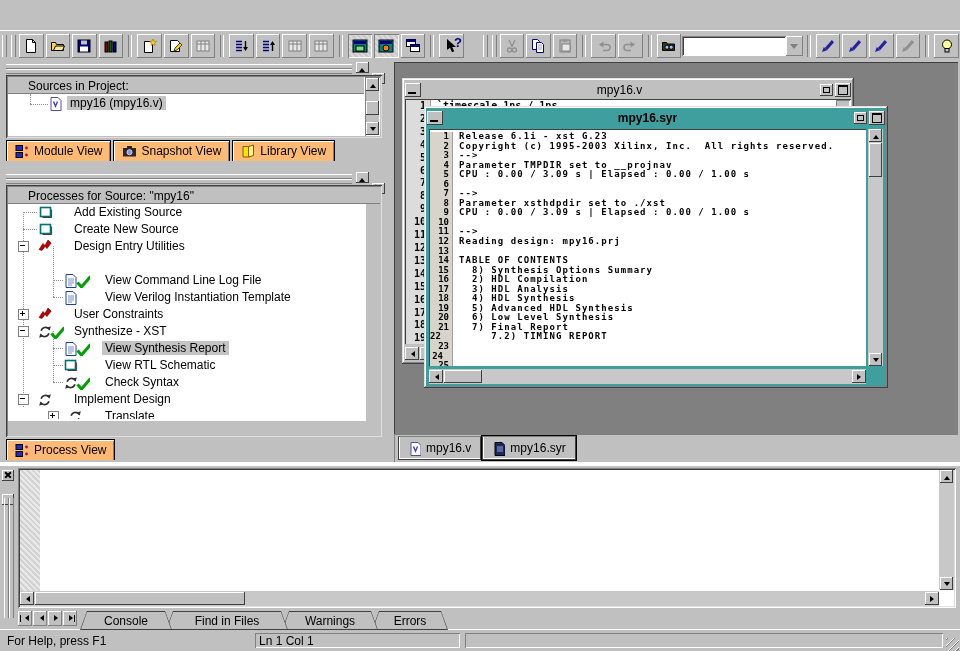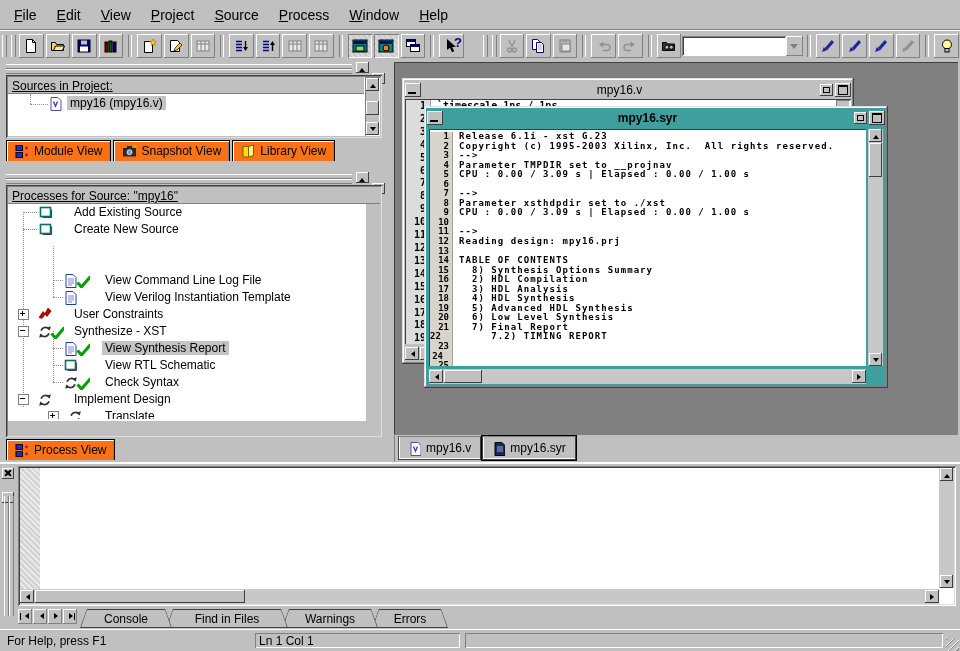--- a/index.html
+++ b/index.html
@@ -27,32 +27,32 @@
   .combobtn{width:17px;height:20px;background:#c0c0c0;position:relative;box-shadow:inset -1px -1px 0 #808080, inset 1px 1px 0 #ffffff;}
   .combobtn::before{content:"";position:absolute;left:4px;top:8px;border:4px solid transparent;border-top:5px solid #808080;}
   
   .hrid{height:3px;border-top:1px solid #ffffff;border-bottom:1px solid #808080;}
   .pbtn{width:13px;height:11px;background:#c0c0c0;box-shadow:inset -1px -1px 0 #404040, inset 1px 1px 0 #ffffff;position:relative;}
   .pbtn.up::before{content:"";position:absolute;left:3px;top:3px;border:3px solid transparent;border-bottom:4px solid #000;}
   .pbtn.x::before,.pbtn.x::after{content:"";position:absolute;left:2px;top:4px;width:8px;height:2px;background:#000;}
   .pbtn.x::before{transform:rotate(45deg);} .pbtn.x::after{transform:rotate(-45deg);}
   .panelbox{background:#fff;box-shadow:inset 1px 1px 0 #404040, inset -1px -1px 0 #dfdfdf, inset 2px 2px 0 #808080, inset -2px -2px 0 #c0c0c0;}
   .phead{position:absolute;left:2px;top:2px;height:17px;background:#c0c0c0;border-bottom:1px solid #808080;
-         font-size:12px;padding:2px 0 0 4px;box-sizing:border-box;text-decoration:underline;}
+         font-size:12px;padding:2px 0 0 20px;box-sizing:border-box;}
   .vsb{position:absolute;background:#c0c0c0;}
   .sbtn{position:absolute;background:#c0c0c0;box-shadow:inset -1px -1px 0 #404040, inset 1px 1px 0 #ffffff;}
   .sbtn::before{content:"";position:absolute;border:3px solid transparent;}
   .sbtn.a-up::before{left:4px;top:3px;border-bottom:4px solid #000;}
   .sbtn.a-dn::before{left:4px;top:5px;border-top:4px solid #000;}
   .sbtn.a-lf::before{left:3px;top:4px;border-right:4px solid #000;}
   .sbtn.a-rt::before{left:5px;top:4px;border-left:4px solid #000;}
   .thumb{position:absolute;background:#c0c0c0;box-shadow:inset -1px -1px 0 #404040, inset 1px 1px 0 #ffffff;}
   .track{background:#c0c0c0;}
   
-  .stab{position:relative;height:20px;background:#f97316;border:1px solid #000;border-bottom:none;
+  .stab{position:relative;height:20px;background:#fdba74;border:1px solid #000;border-bottom:none;
         box-shadow:inset 1px 1px 0 #ffffff, inset -1px 0 0 #808080;display:flex;align-items:center;gap:4px;
         padding:0 8px;font-size:12px;float:left;margin-right:2px;}
   .expander{position:absolute;width:9px;height:9px;background:#fff;border:1px solid #808080;}
   .expander::before{content:"";position:absolute;left:1px;top:3px;width:5px;height:1px;background:#000;}
   .expander.plus::after{content:"";position:absolute;left:3px;top:1px;width:1px;height:5px;background:#000;}
   .prow{position:absolute;left:0;height:17px;width:100%;}
   .plabel{position:absolute;top:1px;font-size:12px;white-space:nowrap;padding:0 3px;}
   .sel{background:#c4c4c4;}
   .dot-v{position:absolute;border-left:1px dotted #909090;width:0;}
   .dot-h{position:absolute;border-top:1px dotted #909090;height:0;}
@@ -233,30 +233,20 @@
       </g>
     <g id="i-docdark">
         <path d="M3 1.5h7l3 3v10H3z" fill="#182860" stroke="#000"></path>
         <path d="M5 6h6M5 8h6M5 10h6" stroke="#c0c8ff" stroke-width=".8"></path>
       </g>
   </defs>
 </svg>
 
 <div id="app">
 
-  <div class="abs menubar">
-    <span class="mitem">File</span>
-    <span class="mitem">Edit</span>
-    <span class="mitem">View</span>
-    <span class="mitem">Project</span>
-    <span class="mitem">Source</span>
-    <span class="mitem">Process</span>
-    <span class="mitem">Window</span>
-    <span class="mitem">Help</span>
-  </div>
 
   <div class="abs toolbar">
     <div class="vrid"></div>
       <div class="vrid"></div>
     <div class="tbtn">
         <svg class="ic" width="16" height="16">
           <use href="#i-newdoc"></use>
         </svg>
       </div>
     <div class="tbtn">
@@ -462,20 +452,27 @@
               <use href="#i-box"></use>
             </svg>
           <span class="plabel" style="left:63px;">Add Existing Source</span>
         </div>
         <div class="prow" style="top:17px;">
           <div class="dot-h" style="left:15px;top:8px;width:14px;"></div>
           <svg class="abs ic" width="15" height="16" style="left:30px;top:0;">
               <use href="#i-box"></use>
             </svg>
           <span class="plabel" style="left:63px;">Create New Source</span>
+        </div>
+        <div class="prow" style="top:34px;">
+          <span class="expander" style="left:10px;top:3px;"></span>
+          <svg class="abs ic" width="16" height="16" style="left:29px;top:0;">
+              <use href="#i-utils"></use>
+            </svg>
+          <span class="plabel" style="left:63px;">Design Entry Utilities</span>
         </div>
         <div class="prow" style="top:68px;">
           <div class="dot-h" style="left:45px;top:8px;width:10px;"></div>
           <svg class="abs ic" width="14" height="15" style="left:55px;top:1px;">
               <use href="#i-doc"></use>
             </svg>
           <svg class="abs ic" width="14" height="14" style="left:68px;top:2px;">
               <use href="#i-check"></use>
             </svg>
           <span class="plabel" style="left:94px;">View Command Line Log File</span>
@@ -686,21 +683,21 @@
       </div>
       <div class="dtab" style="box-shadow:inset 1px -1px 0 #ffffff, 0 0 0 1px #000;">
         <svg class="ic" width="13" height="15">
             <use href="#i-docdark"></use>
           </svg>
         <span>mpy16.syr</span>
       </div>
     </div>
   </div>
 
-  <div class="abs" style="left:0;top:462px;width:960px;height:167px;border-top:2px solid #ffffff;">
+  <div class="abs" style="left:0;top:462px;width:960px;height:167px;border-top:4px solid #ffffff;">
 
     <div class="abs" style="left:0;top:0;width:17px;height:167px;">
       <div class="abs pbtn x" style="left:2px;top:4px;width:12px;height:11px;"></div>
       <div class="abs pbtn" style="left:2px;top:17px;width:12px;height:11px;"></div>
       <div class="abs" style="left:4px;top:32px;width:3px;height:120px;border-left:1px solid #ffffff;border-right:1px solid #808080;"></div>
       <div class="abs" style="left:9px;top:32px;width:3px;height:120px;border-left:1px solid #ffffff;border-right:1px solid #808080;"></div>
     </div>
 
     <div class="abs sunken2" style="left:18px;top:2px;width:938px;height:140px;background:#fff;">
       <div class="abs" style="left:2px;top:2px;width:20px;height:136px;background:repeating-linear-gradient(45deg,#d2d2d2 0 2px,#e9e9e9 2px 4px);"></div>

